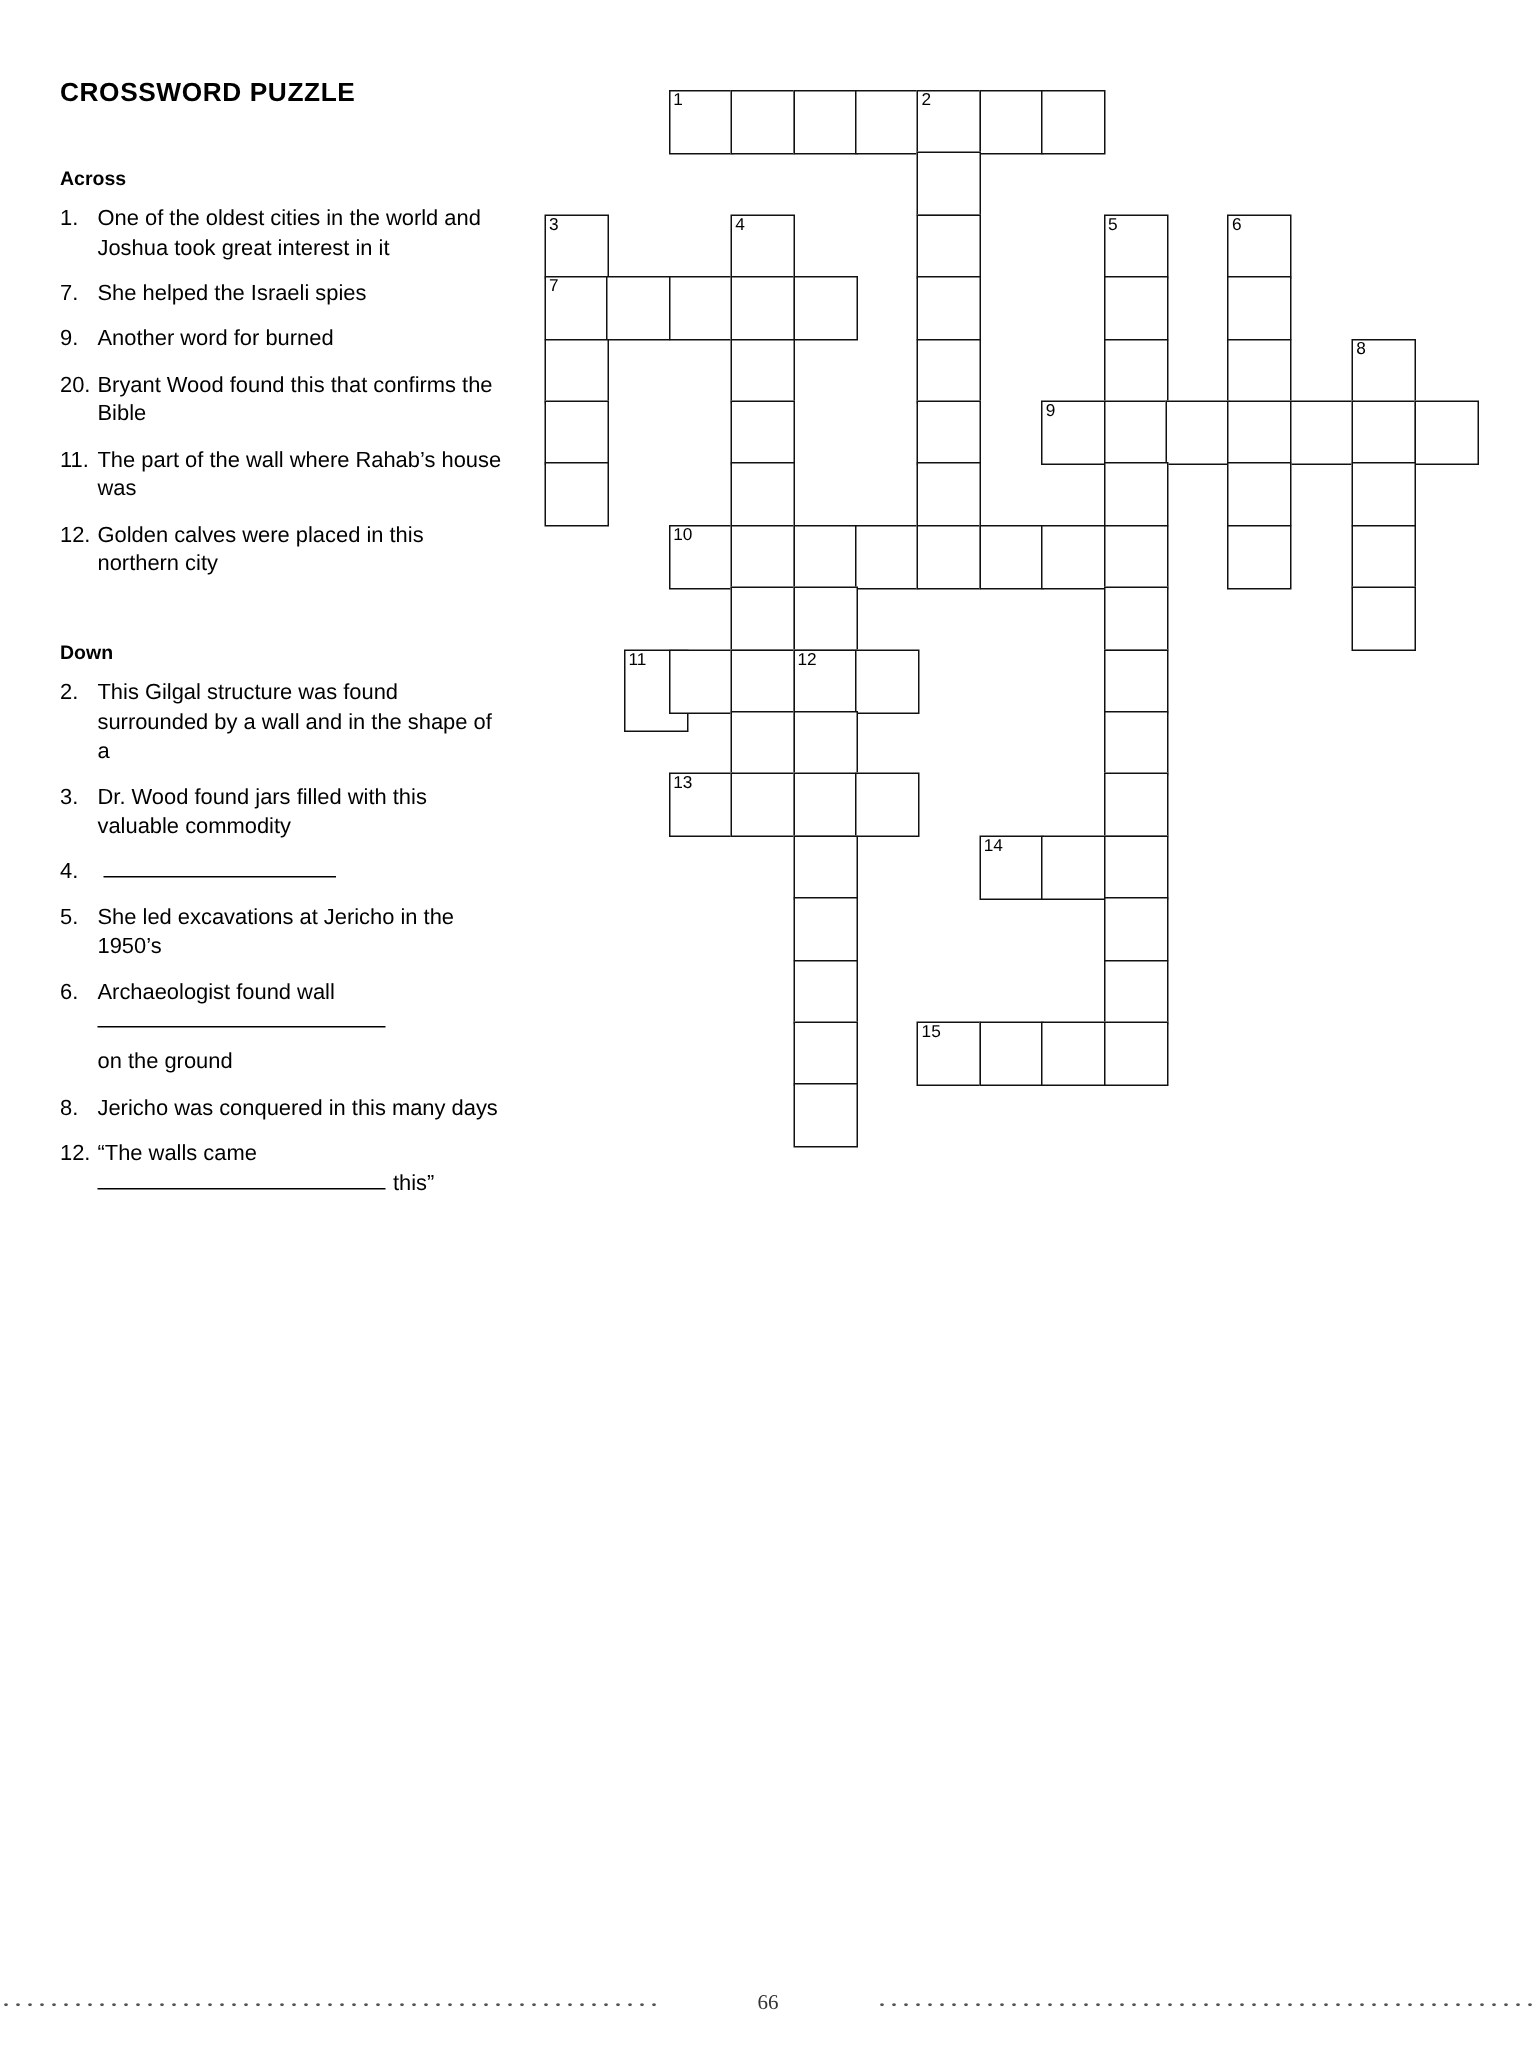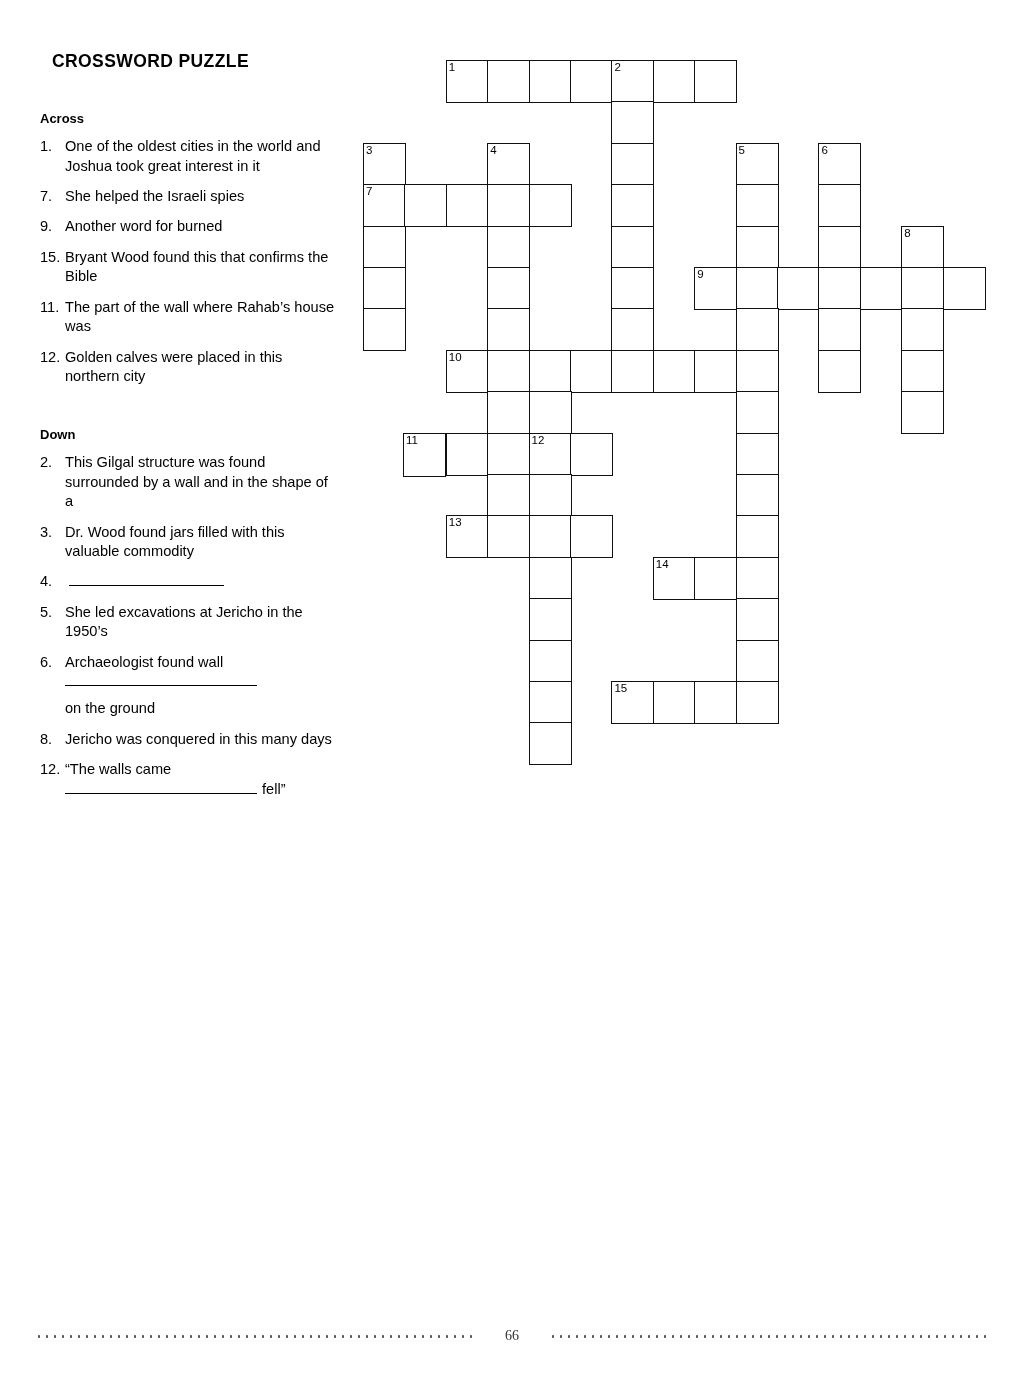--- a/index.html
+++ b/index.html
@@ -16,21 +16,21 @@
   
   .clues-col {
     position:absolute;
     left:40px; top:52px;
     width:300px;
   }
   .sheet-title {
     font-size:17.5px;
     font-weight:700;
     letter-spacing:0.4px;
-    margin:0 0 40px 12px;
+    margin:0 0 40px 0;
     line-height:1.1;
   }
   .clue-group-heading {
     font-size:13px;
     font-weight:700;
     margin:0 0 11px 0;
   }
   .clue-list { list-style:none; margin:0; padding:0; }
   .clue-item {
     display:flex;
@@ -74,21 +74,21 @@
     pointer-events:none;
   }
 
   
   .footer {
     position:absolute;
     left:0; bottom:32px;
     width:1024px;
     display:flex;
     align-items:center;
-    justify-content:center;
+    justify-content:space-between;
   }
   .dot-rule {
     height:3px;
     background-image:radial-gradient(circle, #555 1.1px, rgba(0,0,0,0) 1.2px);
     background-size:8px 3px;
     background-repeat:repeat-x;
     flex:0 0 auto;
   }
   .dot-rule.left  { width:440px; margin-right:30px; }
   .dot-rule.right { width:440px; margin-left:30px; }
@@ -115,21 +115,21 @@
         </li>
         <li class="clue-item">
           <span class="clue-num">7.</span>
           <span class="clue-text"><span>She helped the Israeli spies</span></span>
         </li>
         <li class="clue-item">
           <span class="clue-num">9.</span>
           <span class="clue-text"><span>Another word for burned</span></span>
         </li>
         <li class="clue-item">
-          <span class="clue-num">15.</span>
+          <span class="clue-num">20.</span>
           <span class="clue-text"><span>Bryant Wood found this that confirms the Bible</span></span>
         </li>
         <li class="clue-item">
           <span class="clue-num">11.</span>
           <span class="clue-text"><span>The part of the wall where Rahab’s house was</span></span>
         </li>
         <li class="clue-item">
           <span class="clue-num">12.</span>
           <span class="clue-text"><span>Golden calves were placed in this northern city</span></span>
         </li>
@@ -158,21 +158,21 @@
         <li class="clue-item">
           <span class="clue-num">6.</span>
           <span class="clue-text"><span>Archaeologist found wall</span><br><span class="blank-rule" style="width: 192px; margin-top: 12px;"></span><br><span style="display: inline-block; margin-top: 8px;">on the ground</span></span>
         </li>
         <li class="clue-item">
           <span class="clue-num">8.</span>
           <span class="clue-text"><span>Jericho was conquered in this many days</span></span>
         </li>
         <li class="clue-item">
           <span class="clue-num">12.</span>
-          <span class="clue-text"><span>“The walls came</span><br><span class="blank-rule" style="width: 192px; margin-top: 12px;"></span><span style="margin-left: 5px;">fell”</span></span>
+          <span class="clue-text"><span>“The walls came</span><br><span class="blank-rule" style="width: 192px; margin-top: 12px;"></span><span style="margin-left: 5px;">this”</span></span>
         </li>
       </ul>
 
   </div>
 
   <div class="grid-wrap" id="grid-wrap">
       <div class="cw-cell" style="left: 445.8px; top: 60px; width: 43px; height: 43px;">
         <span class="cw-num">1</span>
       </div>
       <div class="cw-cell" style="left: 487.2px; top: 60px; width: 43px; height: 43px;"></div>
@@ -242,21 +242,21 @@
       <div class="cw-cell" style="left: 611.4px; top: 349.8px; width: 43px; height: 43px;"></div>
       <div class="cw-cell" style="left: 652.8px; top: 349.8px; width: 43px; height: 43px;"></div>
       <div class="cw-cell" style="left: 694.2px; top: 349.8px; width: 43px; height: 43px;"></div>
       <div class="cw-cell" style="left: 735.6px; top: 349.8px; width: 43px; height: 43px;"></div>
       <div class="cw-cell" style="left: 818.4px; top: 349.8px; width: 43px; height: 43px;"></div>
       <div class="cw-cell" style="left: 901.2px; top: 349.8px; width: 43px; height: 43px;"></div>
       <div class="cw-cell" style="left: 487.2px; top: 391.2px; width: 43px; height: 43px;"></div>
       <div class="cw-cell" style="left: 528.6px; top: 391.2px; width: 43px; height: 43px;"></div>
       <div class="cw-cell" style="left: 735.6px; top: 391.2px; width: 43px; height: 43px;"></div>
       <div class="cw-cell" style="left: 901.2px; top: 391.2px; width: 43px; height: 43px;"></div>
-      <div class="cw-cell" style="left: 403px; top: 432.6px; width: 43px; height: 44px;">
+      <div class="cw-cell" style="left: 416px; top: 432.6px; width: 43px; height: 55px;">
         <span class="cw-num">11</span>
       </div>
       <div class="cw-cell" style="left: 445.8px; top: 432.6px; width: 43px; height: 43px;"></div>
       <div class="cw-cell" style="left: 487.2px; top: 432.6px; width: 43px; height: 43px;"></div>
       <div class="cw-cell" style="left: 528.6px; top: 432.6px; width: 43px; height: 43px;">
         <span class="cw-num">12</span>
       </div>
       <div class="cw-cell" style="left: 570px; top: 432.6px; width: 43px; height: 43px;"></div>
       <div class="cw-cell" style="left: 735.6px; top: 432.6px; width: 43px; height: 43px;"></div>
       <div class="cw-cell" style="left: 487.2px; top: 474px; width: 43px; height: 43px;"></div>

